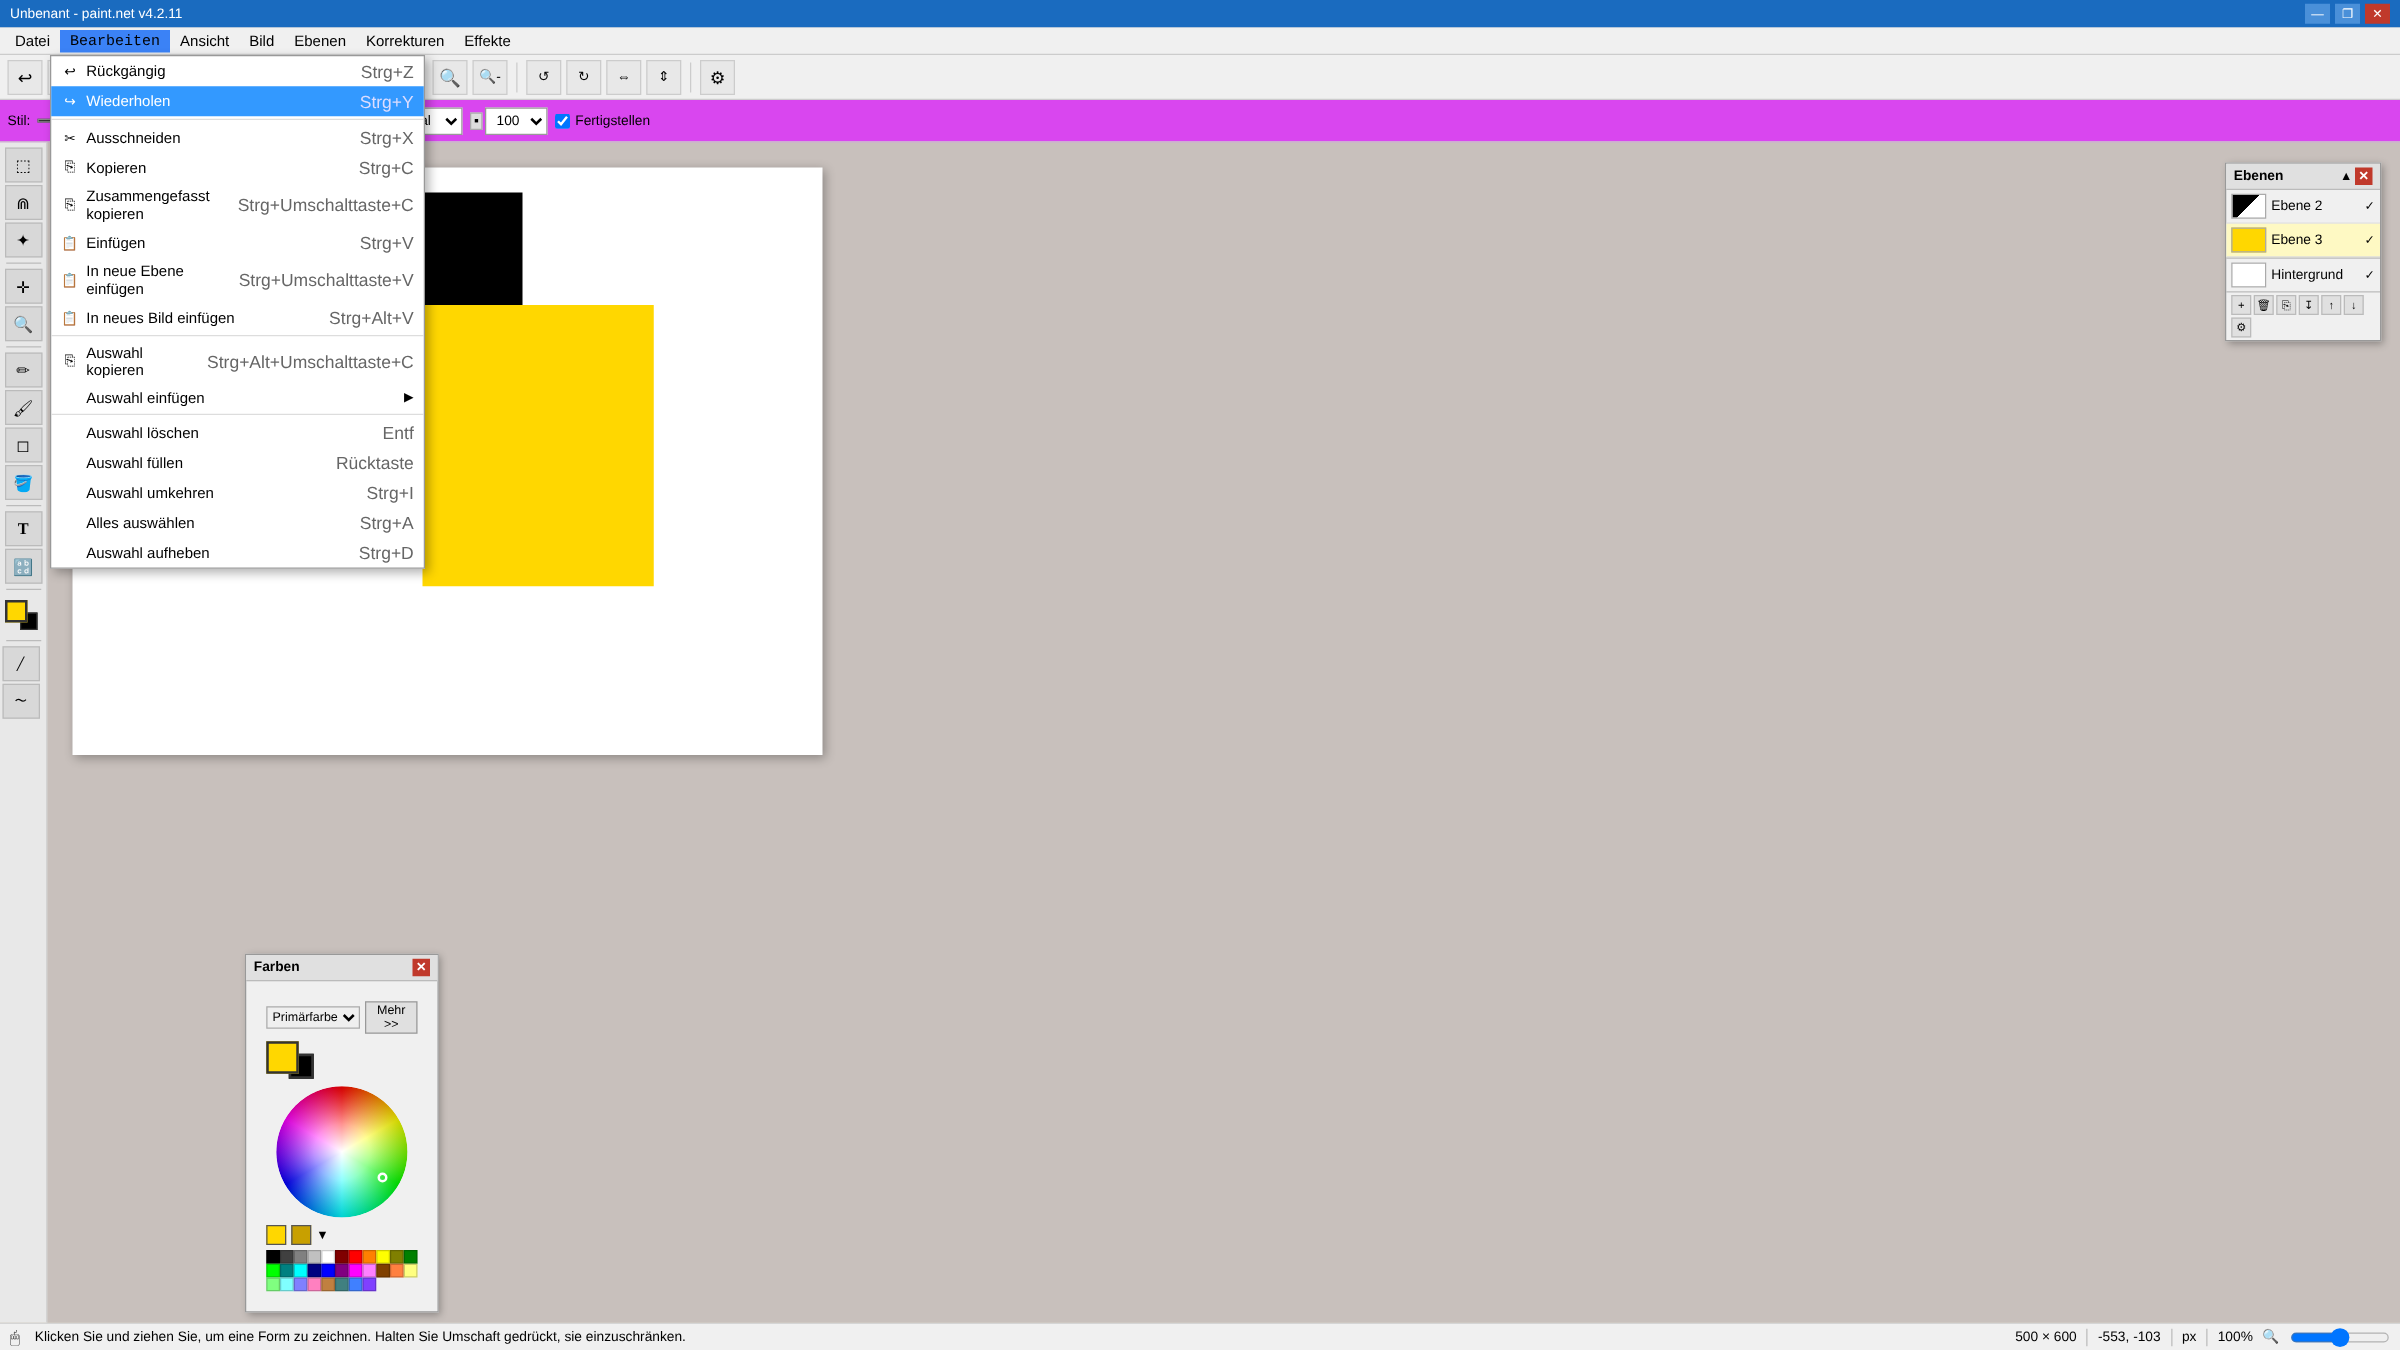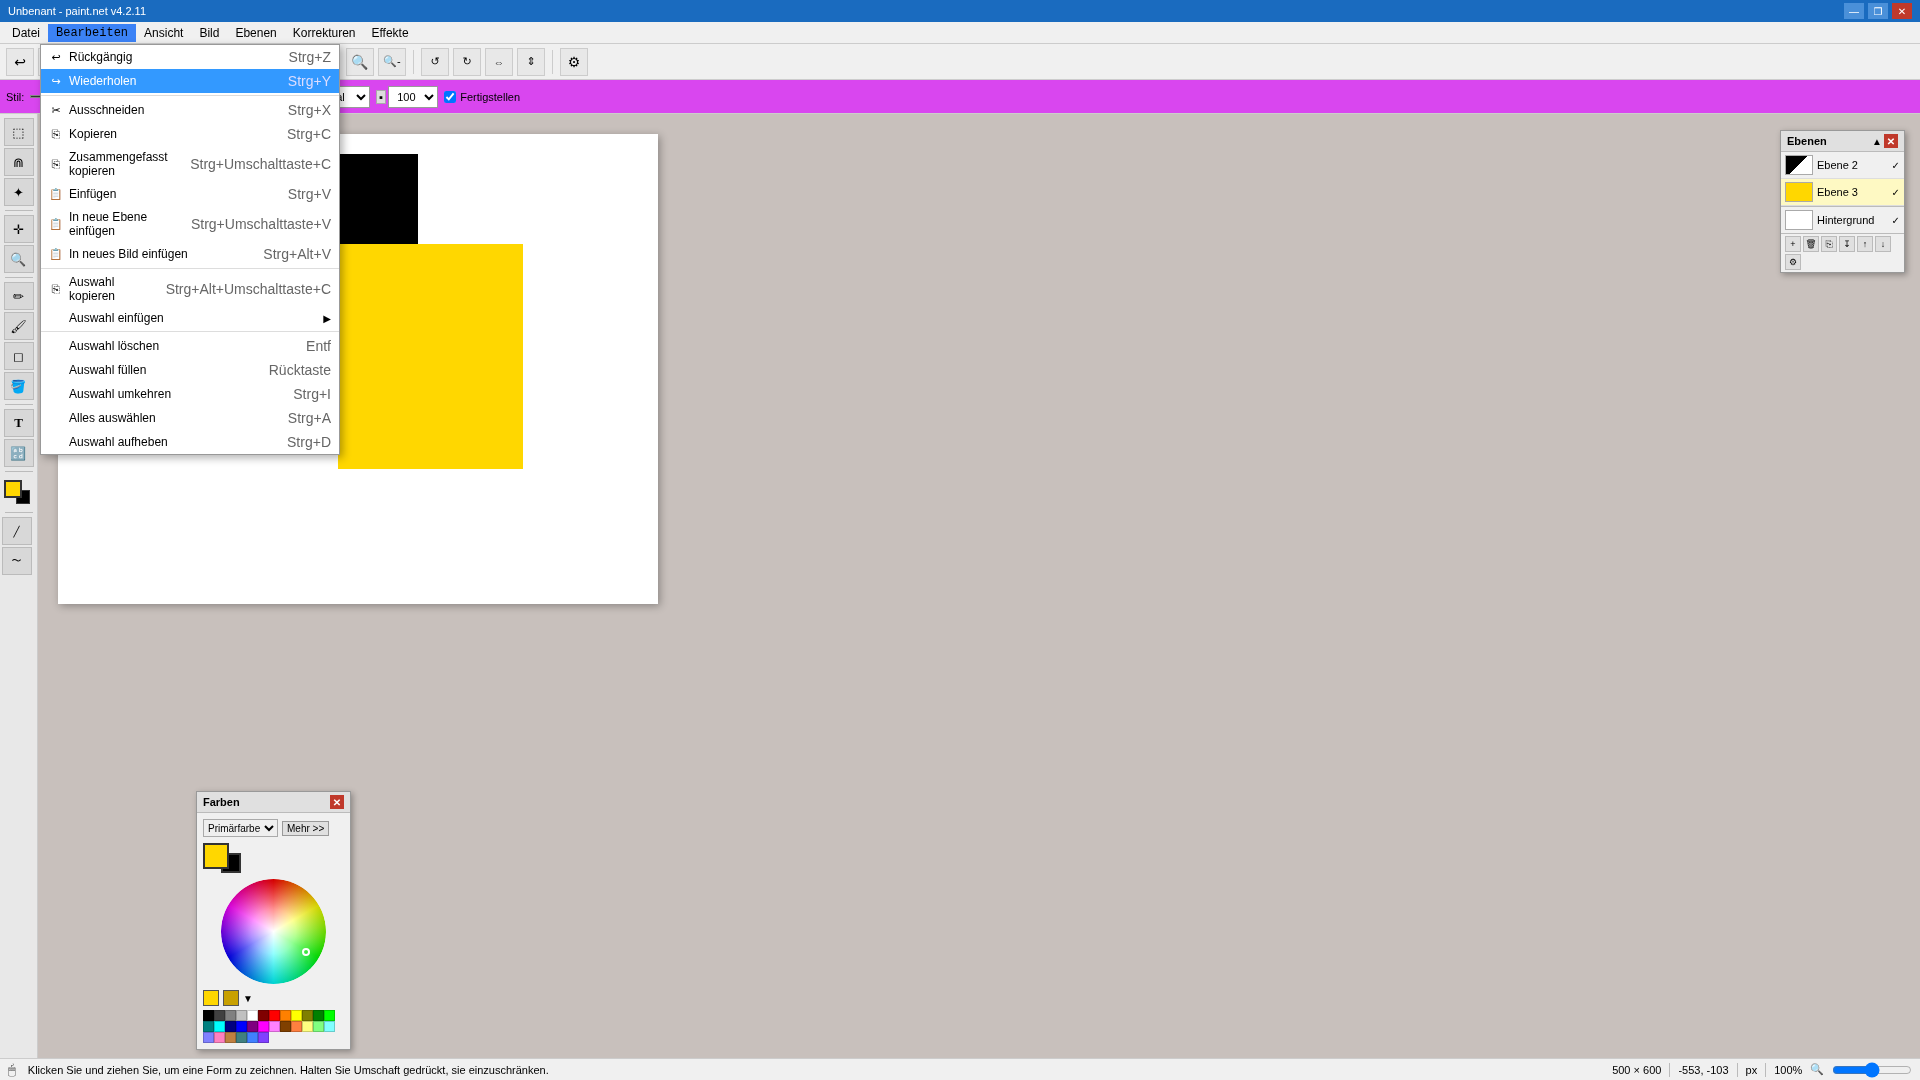--- a/index.html
+++ b/index.html
@@ -218,21 +218,21 @@
       border-bottom: 1px solid #bbb;
       cursor: pointer;
     }
     #colors-close {
       background: #c0392b;
       color: white;
       width: 14px; height: 14px;
       display: flex; align-items: center; justify-content: center;
       font-size: 10px; cursor: pointer;
     }
-    #colors-body { padding: 6px; }
+    #colors-body { padding: 16px; }
     #colors-mode-row { display: flex; align-items: center; gap: 4px; margin-bottom: 4px; }
     #colors-mode-select { font-size: 10px; height: 18px; border: 1px solid #aaa; }
     #mehr-btn {
       font-size: 10px; padding: 1px 4px; border: 1px solid #999;
       background: #e0e0e0; cursor: pointer;
     }
     #color-wheel-container { width: 105px; height: 105px; border-radius: 50%; overflow: hidden; position: relative; margin: 0 auto 6px; }
     #color-wheel {
       width: 105px; height: 105px;
       border-radius: 50%;

